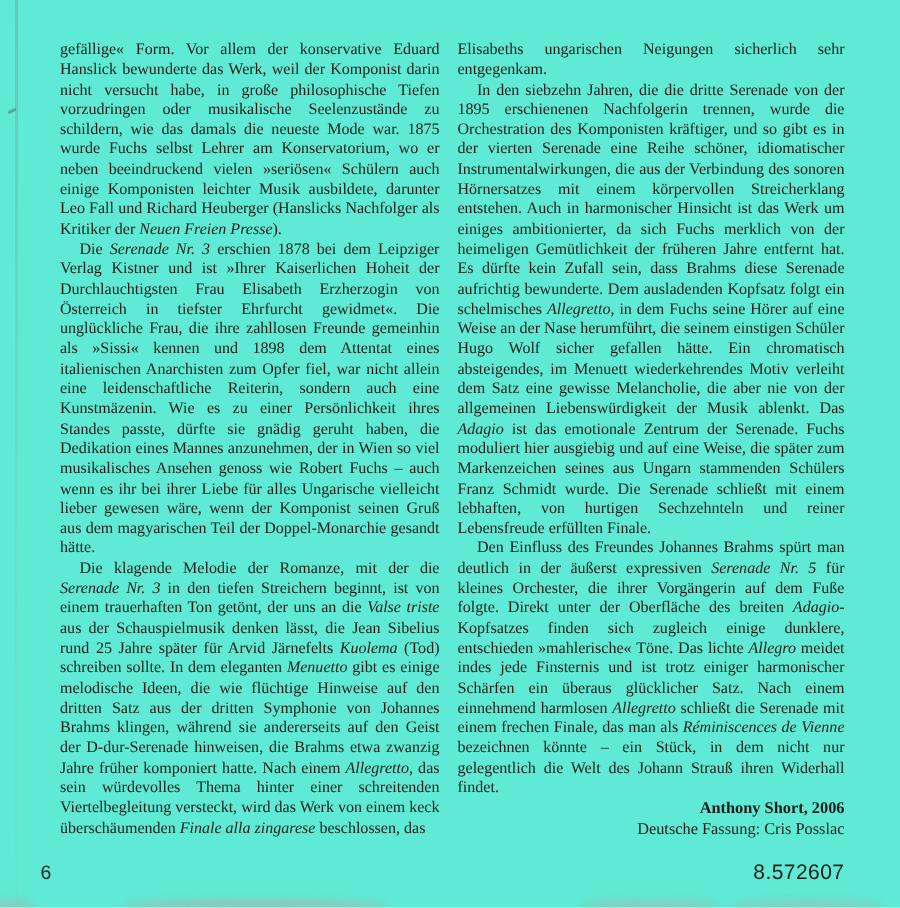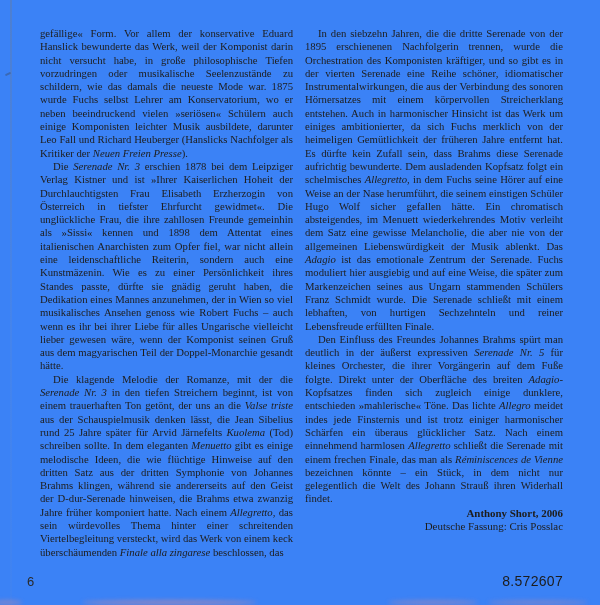--- a/index.html
+++ b/index.html
@@ -4,21 +4,21 @@
 <style>
   html, body { margin: 0; padding: 0; }
   body {
     width: 600px; height: 605px;
     font-family: "Liberation Serif", serif;
     background: #ffffff;
   }
   .page {
     position: relative;
     width: 600px; height: 605px;
-    background: #3b82f6;
+    background: #5eead4;
     overflow: hidden;
   }
   
   .spine {
     position: absolute; left: 10px; top: 0;
     width: 2px; height: 605px;
     background: linear-gradient(to bottom, rgba(120,120,120,0.30), rgba(150,150,150,0.10) 55%, rgba(150,150,150,0.04));
   }
   .mark {
     position: absolute; left: 5px; top: 73px;
@@ -81,20 +81,21 @@
 
   <div class="columns">
     <div class="col left">
         <p class="para"><span>gefällige« Form. Vor allem der konservative Eduard Hanslick bewunderte das Werk, weil der Komponist darin nicht versucht habe, in große philosophische Tiefen vorzudringen oder musikalische Seelenzustände zu schildern, wie das damals die neueste Mode war. 1875 wurde Fuchs selbst Lehrer am Konservatorium, wo er neben beeindruckend vielen »seriösen« Schülern auch einige Komponisten leichter Musik ausbildete, darunter Leo Fall und Richard Heuberger (Hanslicks Nachfolger als Kritiker der </span><span class="it">Neuen Freien Presse</span><span>).</span></p>
         <p class="para indent"><span>Die </span><span class="it">Serenade Nr. 3</span><span> erschien 1878 bei dem Leipziger Verlag Kistner und ist »Ihrer Kaiserlichen Hoheit der Durchlauchtigsten Frau Elisabeth Erzherzogin von Österreich in tiefster Ehrfurcht gewidmet«. Die unglückliche Frau, die ihre zahllosen Freunde gemeinhin als »Sissi« kennen und 1898 dem Attentat eines italienischen Anarchisten zum Opfer fiel, war nicht allein eine leidenschaftliche Reiterin, sondern auch eine Kunstmäzenin. Wie es zu einer Persönlichkeit ihres Standes passte, dürfte sie gnädig geruht haben, die Dedikation eines Mannes anzunehmen, der in Wien so viel musikalisches Ansehen genoss wie Robert Fuchs – auch wenn es ihr bei ihrer Liebe für alles Ungarische vielleicht lieber gewesen wäre, wenn der Komponist seinen Gruß aus dem magyarischen Teil der Doppel-Monarchie gesandt hätte.</span></p>
         <p class="para indent"><span>Die klagende Melodie der Romanze, mit der die </span><span class="it">Serenade Nr. 3</span><span> in den tiefen Streichern beginnt, ist von einem trauerhaften Ton getönt, der uns an die </span><span class="it">Valse triste</span><span> aus der Schauspielmusik denken lässt, die Jean Sibelius rund 25 Jahre später für Arvid Järnefelts </span><span class="it">Kuolema</span><span> (Tod) schreiben sollte. In dem eleganten </span><span class="it">Menuetto</span><span> gibt es einige melodische Ideen, die wie flüchtige Hinweise auf den dritten Satz aus der dritten Symphonie von Johannes Brahms klingen, während sie andererseits auf den Geist der D-dur-Serenade hinweisen, die Brahms etwa zwanzig Jahre früher komponiert hatte. Nach einem </span><span class="it">Allegretto</span><span>, das sein würdevolles Thema hinter einer schreitenden Viertelbegleitung versteckt, wird das Werk von einem keck überschäumenden </span><span class="it">Finale alla zingarese</span><span> beschlossen, das</span></p>
       </div>
 
     <div class="col right">
       <div>
+          <p class="para"><span>Elisabeths ungarischen Neigungen sicherlich sehr entgegenkam.</span></p>
           <p class="para indent"><span>In den siebzehn Jahren, die die dritte Serenade von der 1895 erschienenen Nachfolgerin trennen, wurde die Orchestration des Komponisten kräftiger, und so gibt es in der vierten Serenade eine Reihe schöner, idiomatischer Instrumentalwirkungen, die aus der Verbindung des sonoren Hörnersatzes mit einem körpervollen Streicherklang entstehen. Auch in harmonischer Hinsicht ist das Werk um einiges ambitionierter, da sich Fuchs merklich von der heimeligen Gemütlichkeit der früheren Jahre entfernt hat. Es dürfte kein Zufall sein, dass Brahms diese Serenade aufrichtig bewunderte. Dem ausladenden Kopfsatz folgt ein schelmisches </span><span class="it">Allegretto</span><span>, in dem Fuchs seine Hörer auf eine Weise an der Nase herumführt, die seinem einstigen Schüler Hugo Wolf sicher gefallen hätte. Ein chromatisch absteigendes, im Menuett wiederkehrendes Motiv verleiht dem Satz eine gewisse Melancholie, die aber nie von der allgemeinen Liebenswürdigkeit der Musik ablenkt. Das </span><span class="it">Adagio</span><span> ist das emotionale Zentrum der Serenade. Fuchs moduliert hier ausgiebig und auf eine Weise, die später zum Markenzeichen seines aus Ungarn stammenden Schülers Franz Schmidt wurde. Die Serenade schließt mit einem lebhaften, von hurtigen Sechzehnteln und reiner Lebensfreude erfüllten Finale.</span></p>
           <p class="para indent"><span>Den Einfluss des Freundes Johannes Brahms spürt man deutlich in der äußerst expressiven </span><span class="it">Serenade Nr. 5</span><span> für kleines Orchester, die ihrer Vorgängerin auf dem Fuße folgte. Direkt unter der Oberfläche des breiten </span><span class="it">Adagio</span><span>-Kopfsatzes finden sich zugleich einige dunklere, entschieden »mahlerische« Töne. Das lichte </span><span class="it">Allegro</span><span> meidet indes jede Finsternis und ist trotz einiger harmonischer Schärfen ein überaus glücklicher Satz. Nach einem einnehmend harmlosen </span><span class="it">Allegretto</span><span> schließt die Serenade mit einem frechen Finale, das man als </span><span class="it">Réminiscences de Vienne</span><span> bezeichnen könnte – ein Stück, in dem nicht nur gelegentlich die Welt des Johann Strauß ihren Widerhall findet.</span></p>
         </div>
       <div class="credits">
         <div class="author">Anthony Short, 2006</div>
         <div class="translation">Deutsche Fassung: Cris Posslac</div>
       </div>
     </div>
   </div>
 

